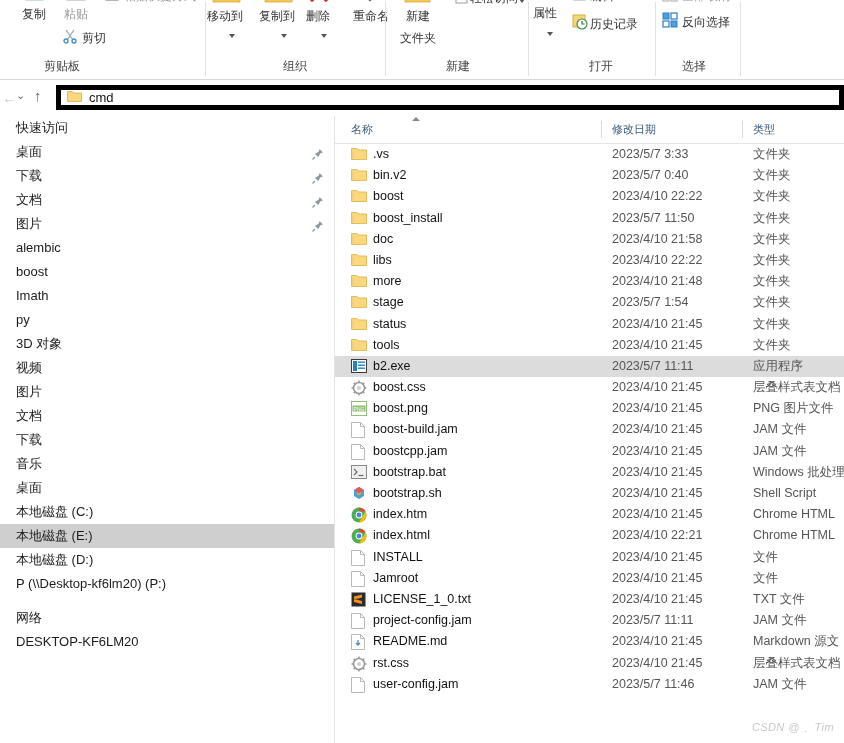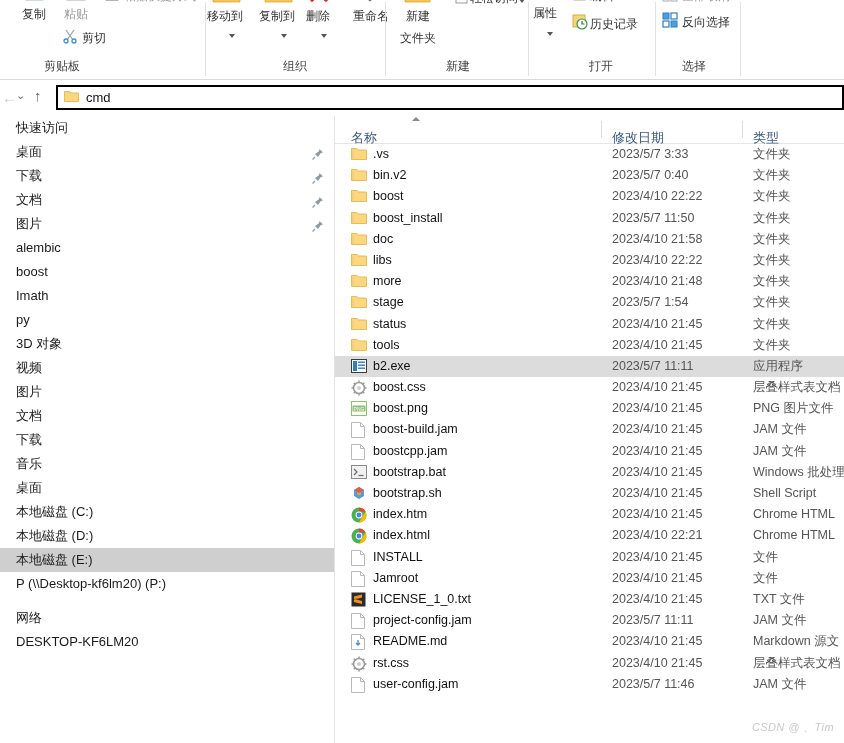--- a/index.html
+++ b/index.html
@@ -36,21 +36,21 @@
     border-left:3.5px solid transparent;border-right:3.5px solid transparent;
     border-top:4px solid #555; vertical-align:middle;
   }
   .ico { position:absolute; }
 
   
   .addrbar { position:absolute; left:0; top:80px; width:844px; height:36px; background:#fff; }
   .nav-btn { position:absolute; color:#6a6a6a; font-size:15px; }
   .addr-box {
     position:absolute; left:56px; top:5px; width:788px; height:25px;
-    border:2px solid #000000; background:#fff;
+    border:5px solid #000000; background:#fff;
     display:flex; align-items:center; padding-left:6px; gap:7px;
   }
   .addr-text { font-size:13px; color:#111; }
 
   
   .split-line { position:absolute; left:334px; top:116px; width:1px; height:627px; background:#e4e4e4; }
 
   
   .sidebar {
     position:absolute; left:0; top:116px; width:334px; height:627px;
@@ -66,22 +66,22 @@
     position:absolute; right:10px; top:5px; width:13px; height:13px;
   }
   .nav-gap { height:10px; }
 
   
   .filepane { position:absolute; left:335px; top:116px; width:509px; height:627px; background:#fff; overflow:hidden; }
   .col-head {
     position:relative; height:28px; border-bottom:1px solid #e5e5e5; background:#fff;
   }
   .col-head .ch {
-    position:absolute; top:8px; height:27px; line-height:27px;
-    font-size:13px; color:#3a5a7a; white-space:nowrap;
+    position:absolute; top:0; height:27px; line-height:27px;
+    font-size:11px; color:#3a5a7a; white-space:nowrap;
   }
   .col-head .chsep { position:absolute; top:5px; width:1px; height:17px; background:#dcdcdc; }
   .sort-caret {
     position:absolute; left:77px; top:1px;
     width:0;height:0;border-left:4px solid transparent;border-right:4px solid transparent;
     border-bottom:4px solid #8a8a8a;
   }
   .frow {
     position:relative; height:21.2px; line-height:21.2px; white-space:nowrap;
   }
@@ -305,22 +305,22 @@
         <div class="nav-item"><span>Imath</span></div>
         <div class="nav-item"><span>py</span></div>
         <div class="nav-item"><span>3D 对象</span></div>
         <div class="nav-item"><span>视频</span></div>
         <div class="nav-item"><span>图片</span></div>
         <div class="nav-item"><span>文档</span></div>
         <div class="nav-item"><span>下载</span></div>
         <div class="nav-item"><span>音乐</span></div>
         <div class="nav-item"><span>桌面</span></div>
         <div class="nav-item"><span>本地磁盘 (C:)</span></div>
+        <div class="nav-item sel"><span>本地磁盘 (E:)</span></div>
         <div class="nav-item"><span>本地磁盘 (D:)</span></div>
-        <div class="nav-item sel"><span>本地磁盘 (E:)</span></div>
         <div class="nav-item"><span>P (\\Desktop-kf6lm20) (P:)</span></div>
         <div class="nav-gap"></div>
         <div class="nav-item"><span>网络</span></div>
         <div class="nav-item"><span>DESKTOP-KF6LM20</span></div>
       </div>
   </div>
 
   <div class="filepane">
     <div class="col-head" id="col-head">
         <div class="ch" style="left: 16px;">名称</div>

